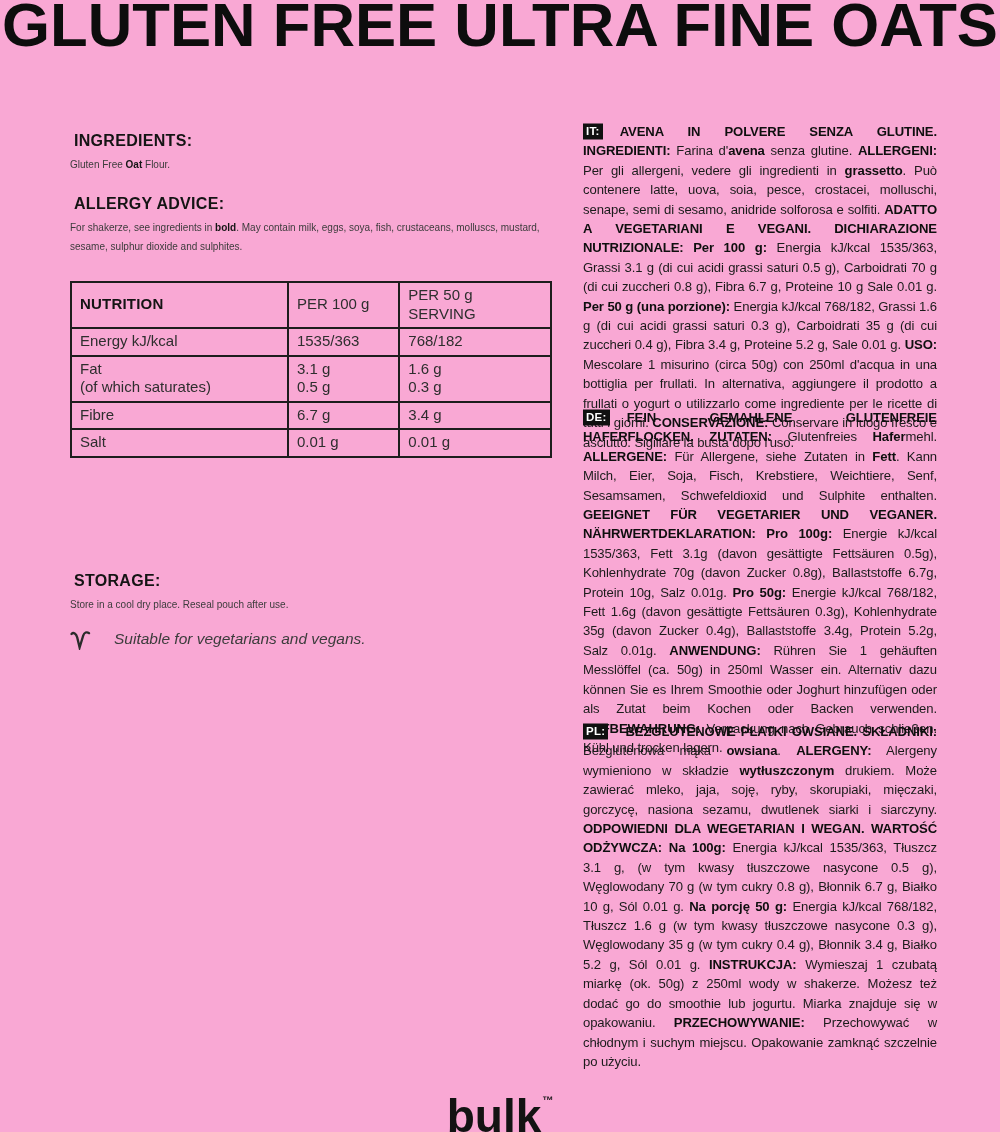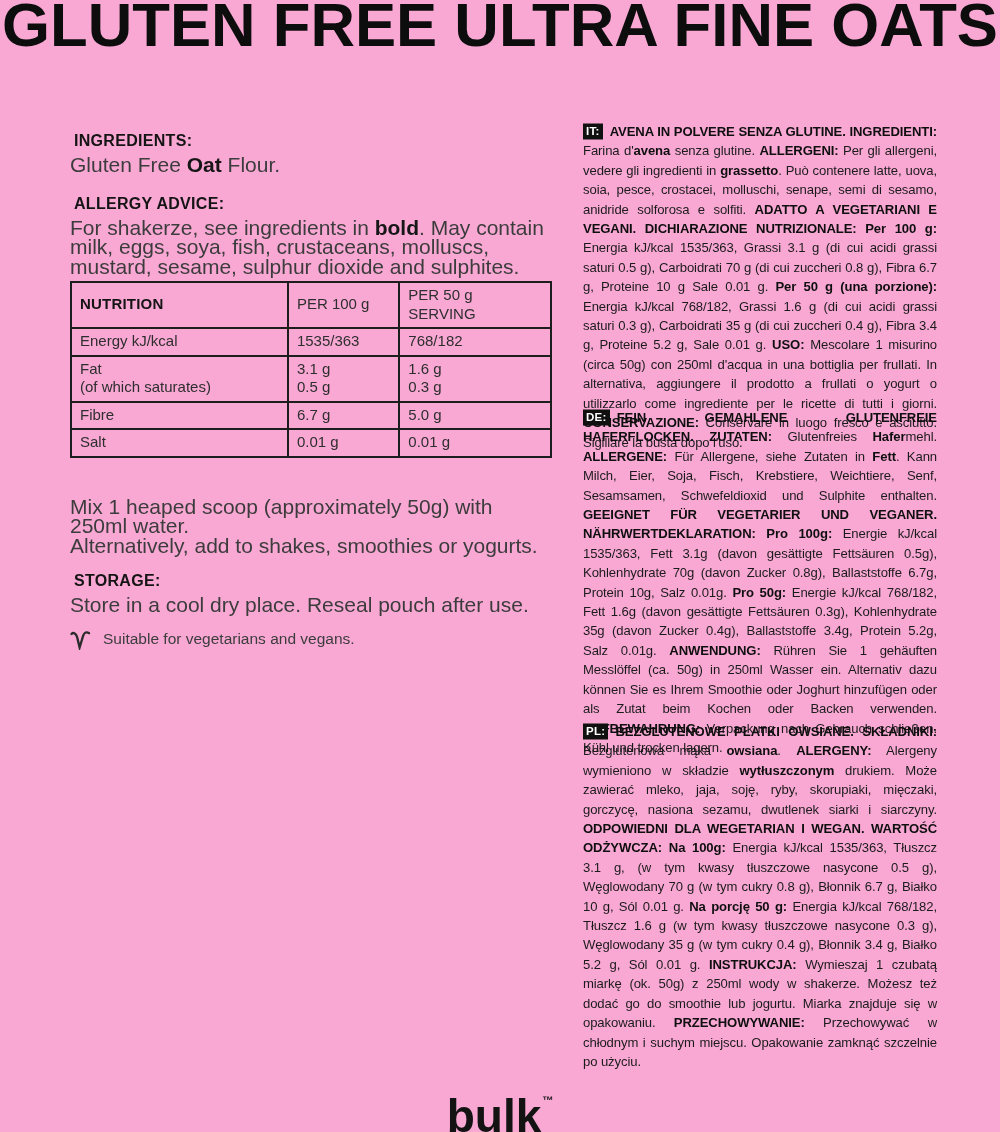--- a/index.html
+++ b/index.html
@@ -8,49 +8,49 @@
     font-family:"Liberation Sans", sans-serif; overflow:hidden;
     color:#1a1a1a;
   }
   
   .title-wrap { position:absolute; top:0; left:0; width:1000px; height:54px; }
   .title-wrap svg text { font-family:"Liberation Sans", sans-serif; font-weight:700; fill:#0d0d0d; }
 
   
   .lblock { position:absolute; left:70px; width:482px; }
   .sec-heading { font-size:16px; font-weight:700; color:#141414; letter-spacing:.3px; margin:4px; line-height:20px; }
-  .body-text { font-size:21px; line-height:19.3px; color:#3c3c3c; margin:3px 0 0; white-space:pre-line; }
+  .body-text { font-size:10px; line-height:19.3px; color:#3c3c3c; margin:3px 0 0; white-space:pre-line; }
   .rb { font-weight:700; color:#161616; }
 
   
   .nut { border-collapse:collapse; width:482px; table-layout:fixed; }
   .nut th, .nut td {
     border:2px solid #1d1d1d; padding:3px 8px 4px;
     font-size:15px; text-align:left; vertical-align:middle;
     color:#2e2e2e; font-weight:400; line-height:18.5px;
   }
   .nut th { height:22px; }
   .nut th.first { font-weight:700; color:#141414; letter-spacing:.2px; }
   .cell-sub:empty { display:none; }
 
   
-  .vegan-row { position:absolute; left:70px; top:628px; display:flex; align-items:center; gap:12px; }
+  .vegan-row { position:absolute; left:70px; top:628px; display:flex; align-items:center; gap:23px;font-style:italic; }
   .vegan-row .vtext { font-size:15.5px; color:#3c3c3c; }
 
   
   .lang {
     position:absolute; left:583px; width:354px; margin:0;
     text-align:justify; font-size:13.1px; line-height:19.4px;
     color:#1b1b1b; letter-spacing:-0.1px;
   }
   .lang .rb { color:#0f0f0f; }
   .badge {
     display:inline-block; background:#101010; color:#fff;
     font-weight:700; font-size:11.5px; line-height:15px;
-    padding:0 3px 1px; margin-right:7px; transform:translateY(-1.5px);
+    padding:0 3px 1px; margin-right:17px; transform:translateY(-1.5px);
     letter-spacing:.3px;
   }
 
   
   .brand {
     position:absolute; left:0; right:0; top:1074px; text-align:center;
     font-size:46px; font-weight:700; color:#131313; letter-spacing:0;
     line-height:52px;
   }
   .brand sup { font-size:11px; font-weight:700; vertical-align:28px; margin-left:1px; }
@@ -115,41 +115,39 @@
             </td>
       </tr>
       <tr>
         <td>
               <div>Fibre</div>
             </td>
         <td>
               <div>6.7 g</div>
             </td>
         <td>
-              <div>5.0 g</div>
+              <div>3.4 g</div>
             </td>
       </tr>
       <tr>
         <td>
               <div>Salt</div>
             </td>
         <td>
               <div>0.01 g</div>
             </td>
         <td>
               <div>0.01 g</div>
             </td>
       </tr>
       </tbody>
     </table>
   </div>
 
   <div class="lblock" style="top:494px;">
-    <p class="body-text">Mix 1 heaped scoop (approximately 50g) with 250ml water.
-Alternatively, add to shakes, smoothies or yogurts.</p>
   </div>
 
   <div class="lblock" style="top:567px;">
     <h3 class="sec-heading">STORAGE:</h3>
     <p class="body-text">Store in a cool dry place. Reseal pouch after use.</p>
   </div>
 
   <div class="vegan-row">
     <svg width="21" height="22" viewBox="0 0 21 22">
       <path d="M1.5 6 C3.5 3.8, 6.2 5.6, 7.2 9.4 L9.6 19.5 L13.2 7.6 C14.2 4.4, 16.8 3.4, 19 5.2" fill="none" stroke="#2b2b2b" stroke-width="2.3" stroke-linecap="round"></path>

